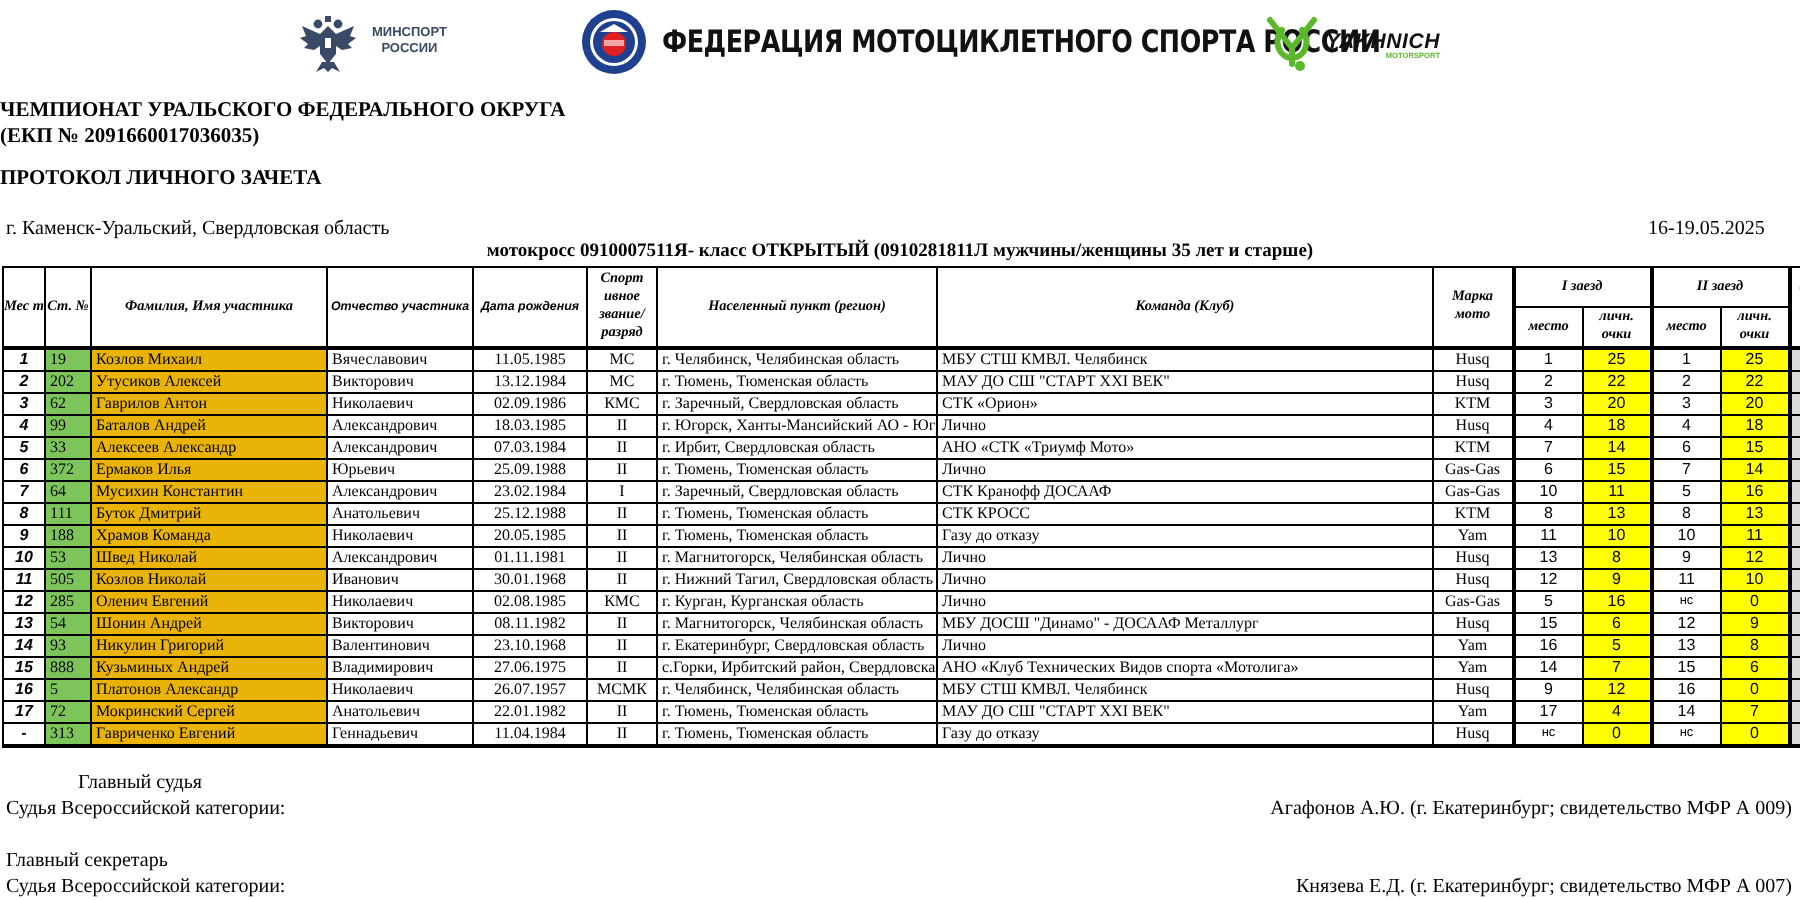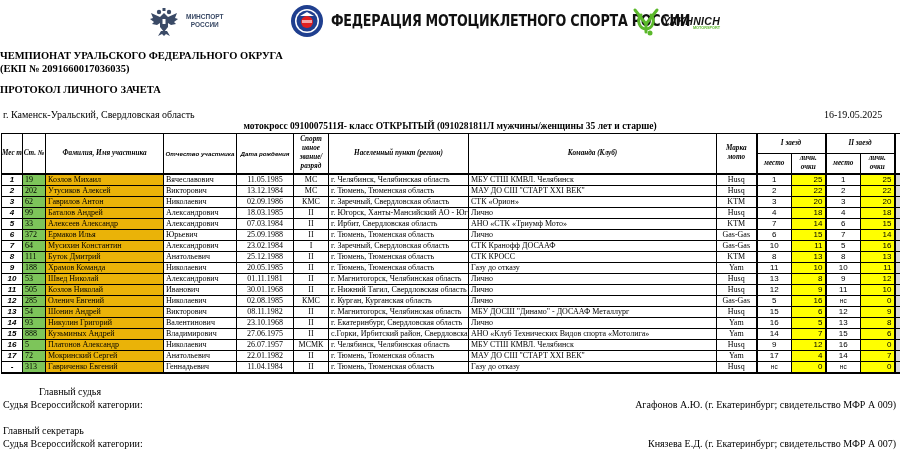--- a/index.html
+++ b/index.html
@@ -35,21 +35,21 @@
   table.res thead tr.hr2 th { height: 20px; }
   table.res thead th.sans { font-family: "Liberation Sans", sans-serif; font-size: 6.2px; font-style: italic; }
   table.res thead { border-bottom: 2px solid #000; }
   table.res thead th.thick-l { border-left: 2px solid #000; }
   table.res tbody tr { height: 10.8px; }
   table.res tbody td { padding: 0 2px; line-height: 10px; }
   td.place-cell { text-align: center; font-family: "Liberation Sans", sans-serif; font-style: italic; font-weight: bold; font-size: 8px; }
   td.num { background: #7dc55a; text-align: left; }
   td.name { background: #eab308; }
   td.center { text-align: center; }
-  td.pts { background: #ffff00; text-align: right; font-family: "Liberation Sans", sans-serif; }
+  td.pts { background: #ffff00; text-align: center; font-family: "Liberation Sans", sans-serif; }
   td.pl { text-align: center; font-family: "Liberation Sans", sans-serif; }
   td.pl.nc { font-size: 6.5px; }
   td.sum { background: #d9d9d9; text-align: center; font-family: "Liberation Sans", sans-serif; font-weight: bold; border-left: 2px solid #000 !important; }
   td.thick-l { border-left: 2px solid #000 !important; }
   table.res tbody tr:last-child td { border-bottom: 2px solid #000; }
 
   .foot { position: absolute; font-size: 10px; }
   .f1 { top: 386px; left: 3px; margin-left: 36px; }
   .f2 { top: 399px; left: 3px; }
   .f3 { top: 399px; right: 4px; }

